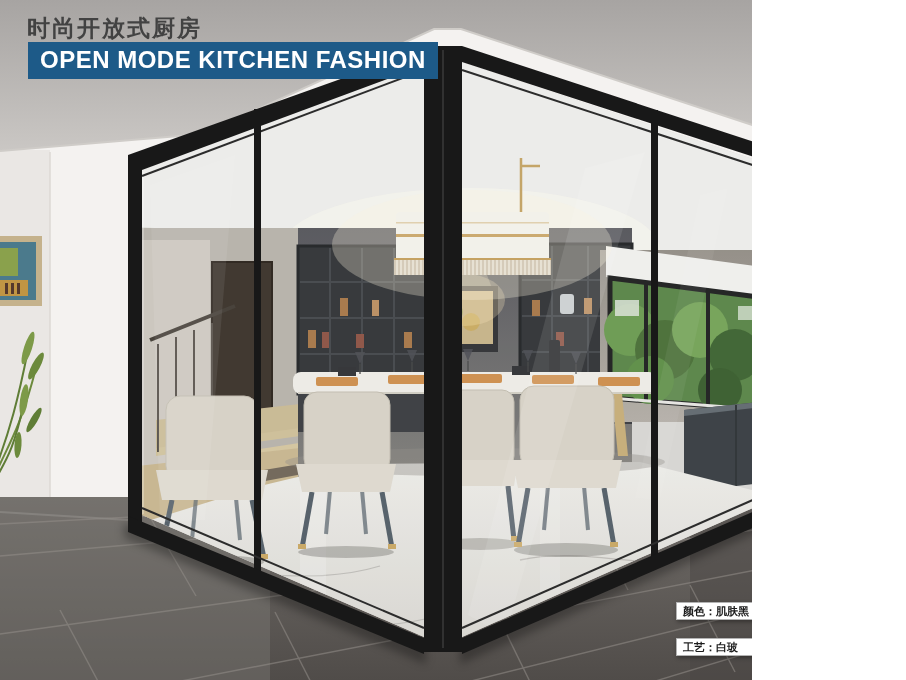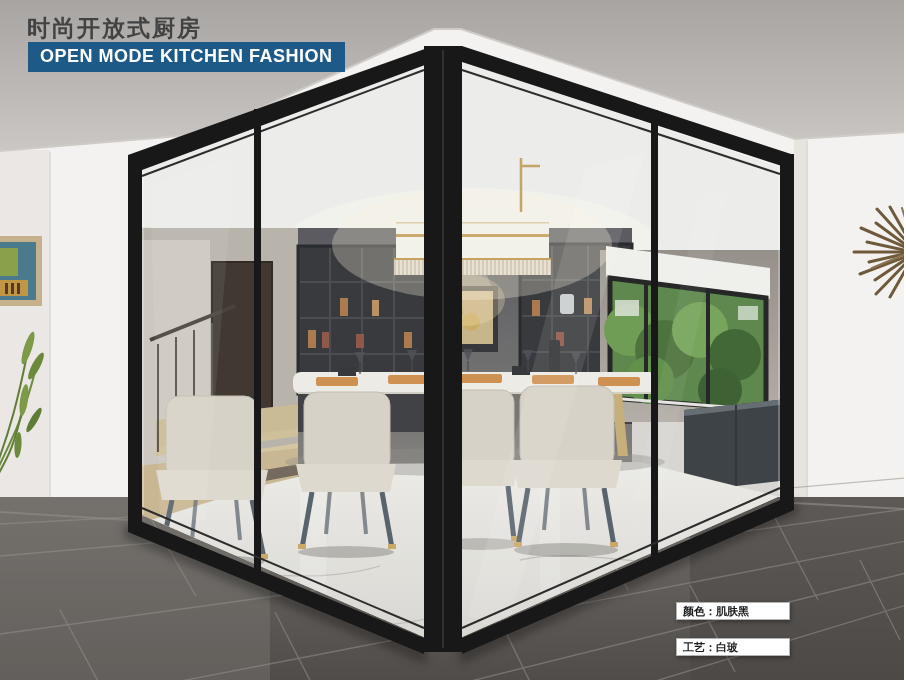--- a/index.html
+++ b/index.html
@@ -1,22 +1,22 @@
 <!DOCTYPE html>
 <html><head>
 <meta charset="utf-8">
 <style>
   html,body{margin:0;padding:0;background:#ffffff;}
-  .stage{position:relative;width:904px;height:680px;overflow:hidden;
+  .stage{position:relative;width:752px;height:680px;overflow:hidden;
          font-family:"Liberation Sans","DejaVu Sans",sans-serif;background:#fff;}
   .stage svg{position:absolute;left:0;top:0;}
   .title-cn{position:absolute;left:27px;top:13px;font-size:23px;font-weight:700;
             color:#424242;letter-spacing:2px;white-space:nowrap;}
   .banner{position:absolute;left:28px;top:42px;background:#1d5a88;color:#ffffff;
-          font-size:18px;font-weight:700;letter-spacing:.5px;padding:4px 12px 5px 12px;
+          font-size:24px;font-weight:700;letter-spacing:.5px;padding:4px 12px 5px 12px;
           white-space:nowrap;}
   .spec{position:absolute;left:676px;top:602px;display:flex;align-items:stretch;gap:2px;}
   .spec-model{background:#ffffff;border:1px solid #9a9a9a;color:#161616;font-size:17px;
               padding:0 7px;display:flex;align-items:center;box-shadow:1px 2px 4px rgba(0,0,0,.35);}
   .spec-rows{display:flex;flex-direction:column;gap:18px;}
   .spec-row{background:#ffffff;border:1px solid #b3b3b3;font-size:11px;font-weight:700;
             color:#1c1c1c;line-height:14px;padding:1px 6px;width:100px;
             box-shadow:1px 2px 4px rgba(0,0,0,.35);white-space:nowrap;}
 </style>
 </head>

